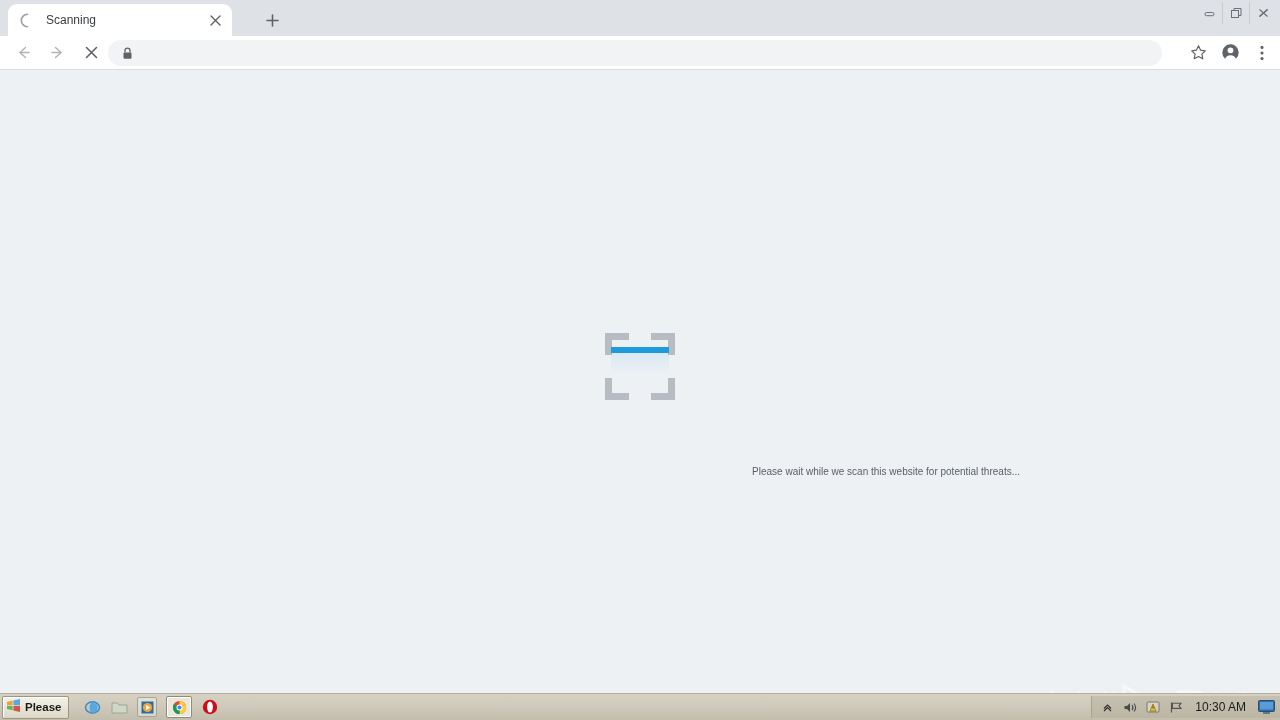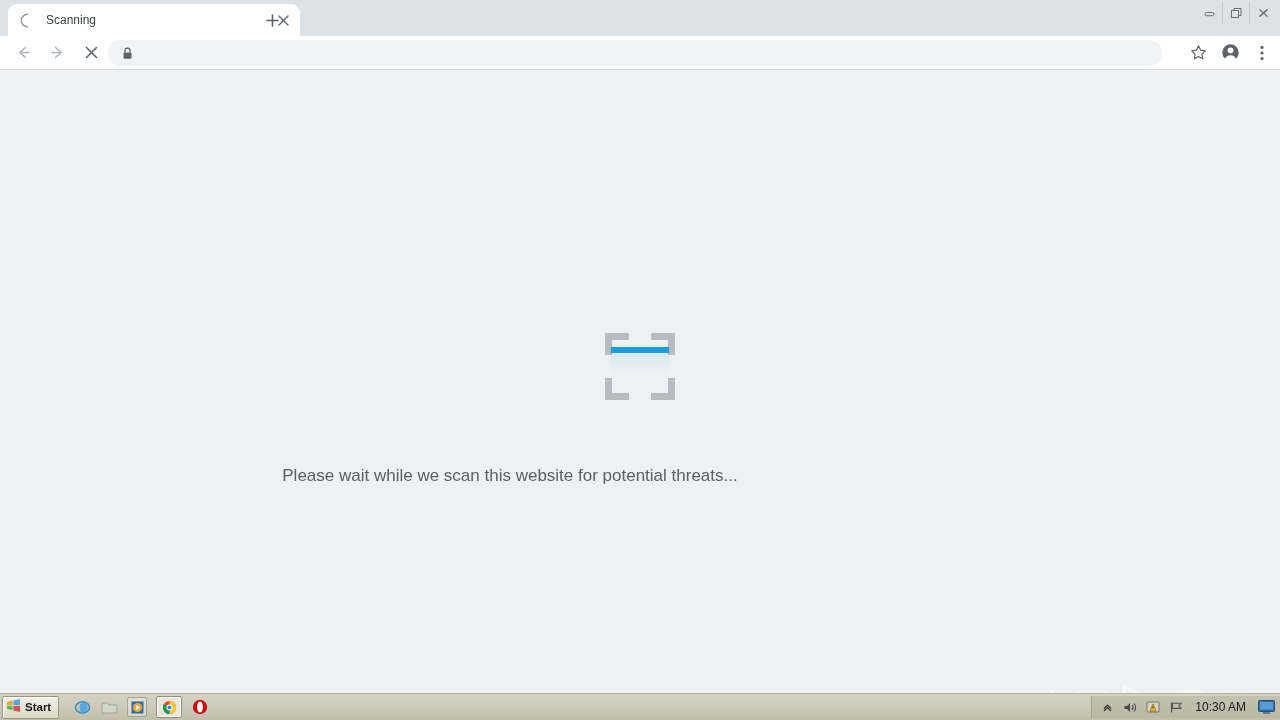--- a/index.html
+++ b/index.html
@@ -10,21 +10,21 @@
     background: #eef1f4;
   }
   .screen { position: relative; width: 1280px; height: 720px; }
 
   
   .tabstrip {
     position: absolute; left: 0; top: 0; width: 1280px; height: 36px;
     background: #dee1e6;
   }
   .tab {
-    position: absolute; left: 8px; top: 4px; width: 292px; height: 32px;
+    position: absolute; left: 8px; top: 4px; width: 224px; height: 32px;
     background: #ffffff; border-radius: 9px 9px 0 0;
     display: flex; align-items: center;
   }
   .tab-spinner {
     margin-left: 12px; width: 15px; height: 15px; position: relative;
   }
   .tab-spinner svg { display: block; }
   .tab-title {
     margin-left: 11px; font-size: 12px; color: #3c4043;
     white-space: nowrap; overflow: hidden; text-overflow: ellipsis;
@@ -115,21 +115,21 @@
     position: absolute; left: 6px; top: 14px; width: 58px; height: 6px;
     background: #1e9bdd;
   }
   .scanglow {
     position: absolute; left: 6px; top: 20px; width: 58px; height: 22px;
     background: linear-gradient(to bottom, rgba(30,155,221,0.10), rgba(30,155,221,0));
   }
 
   .status-msg {
     position: absolute; left: 0; top: 396px; width: 1020px;
-    text-align: center; font-size: 17px; color: #5a6066;
+    text-align: right; font-size: 10px; color: #5a6066;
   }
 
   .brand {
     position: absolute; left: 0; top: 606px; width: 1280px;
     display: flex; align-items: center; justify-content: center;
   }
   .brand-bars { display: flex; align-items: flex-end; gap: 3px; }
   .brand-bars span {
     display: block; width: 7px; background: #c3c9cf;
   }
@@ -324,21 +324,21 @@
 
     <div class="start-btn">
       <span>
         <svg width="15" height="15" viewBox="0 0 15 15">
           <path d="M1 4 L6.6 2.6 V7 H1 Z" fill="#e8a33d"></path>
           <path d="M7.4 2.4 L14 1 V7 H7.4 Z" fill="#57a8e0"></path>
           <path d="M1 7.8 H6.6 V12.2 L1 11 Z" fill="#62b45b"></path>
           <path d="M7.4 7.8 H14 V14 L7.4 12.4 Z" fill="#d1564a"></path>
         </svg>
       </span>
-      <span class="start-label">Start</span>
+      <span class="start-label">Please</span>
     </div>
 
     <div class="ql">
       <span class="ql-item">
         <svg width="17" height="17" viewBox="0 0 17 17">
           <ellipse cx="8.5" cy="8.5" rx="7" ry="5.6" fill="none" stroke="#3d8fc9" stroke-width="1.6"></ellipse>
           <path d="M8.5 3.2 a5.3 5.3 0 0 1 0 10.6 a3 5.3 0 0 1 0 -10.6" fill="#5aa9de"></path>
         </svg>
       </span>
       <span class="ql-item">

